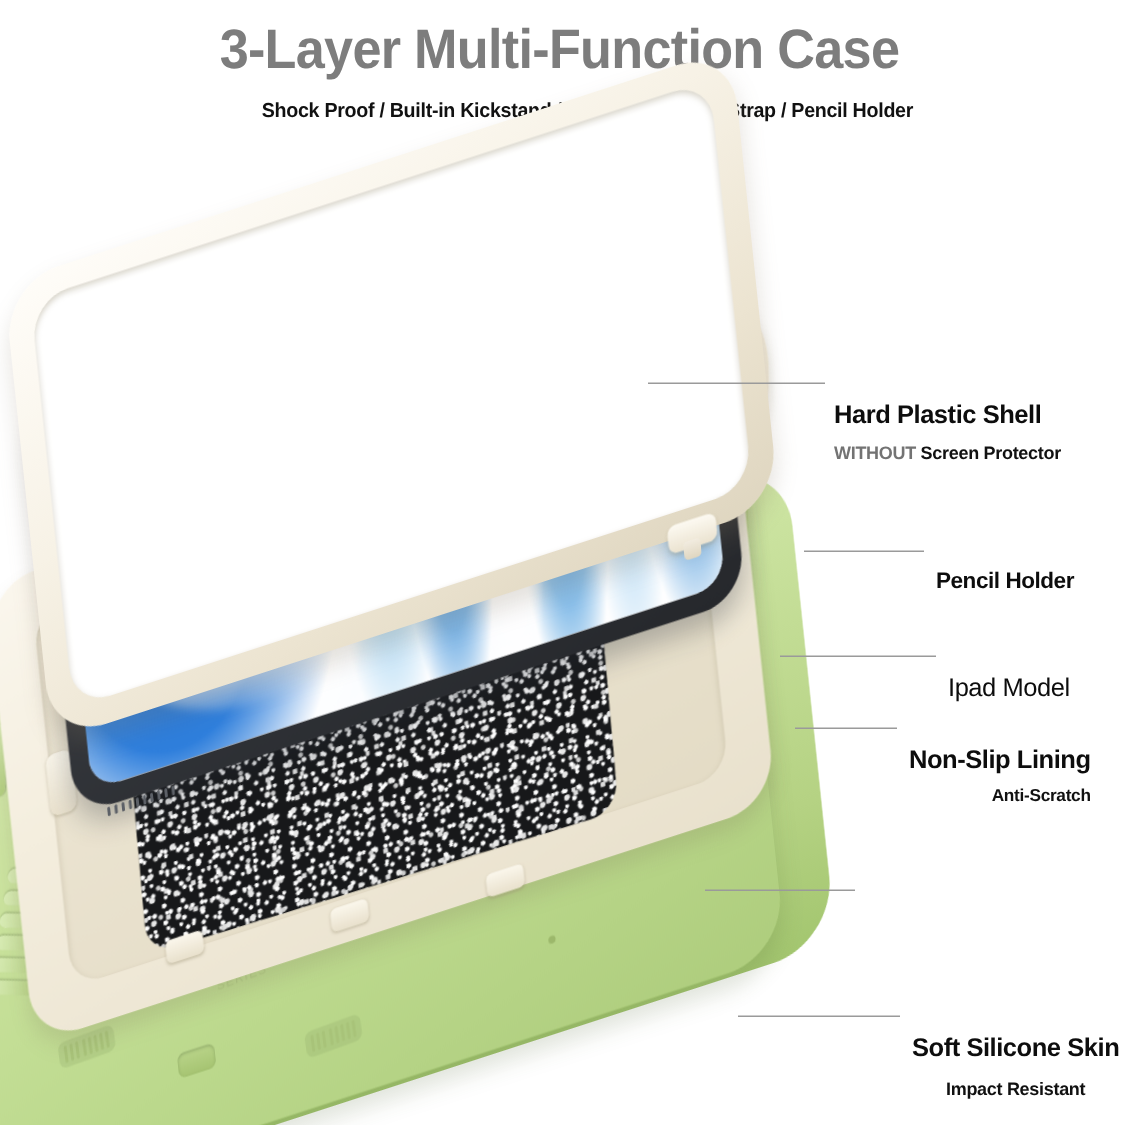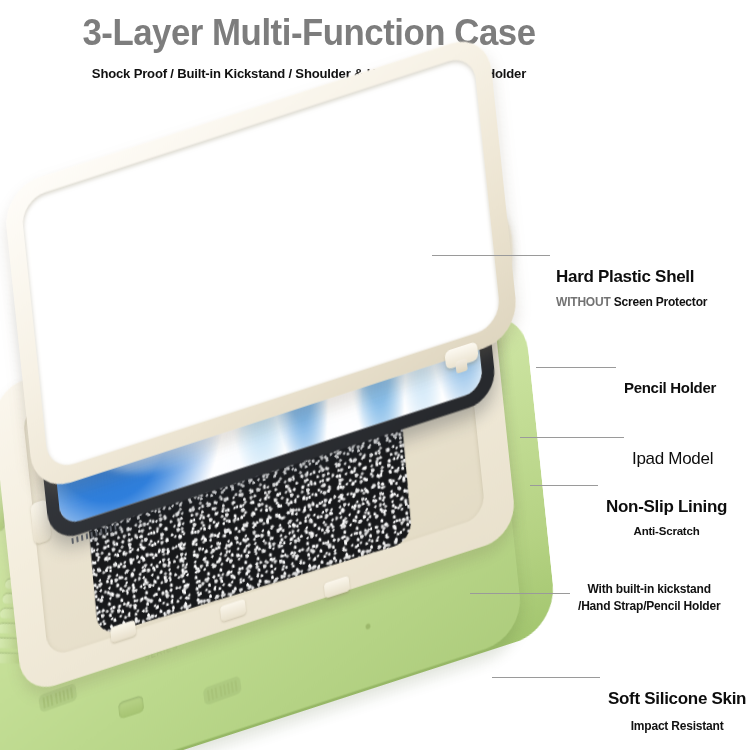--- a/index.html
+++ b/index.html
@@ -5,21 +5,21 @@
   * { margin:0; padding:0; box-sizing:border-box; }
   html,body { width:750px; height:750px; }
   body {
     background:#ffffff;
     font-family:"Liberation Sans", sans-serif;
     overflow:hidden;
     position:relative;
   }
 
   
-  #header { position:absolute; top:0; left:0; width:618px; height:95px; text-align:center; }
+  #header { position:absolute; top:0; left:0; width:618px; height:95px; text-align:right; }
   #title {
     font-size:37px; font-weight:bold; color:#7d7d7d;
     letter-spacing:-0.5px; line-height:1;
     padding-top:14px; transform:scaleX(0.94); transform-origin:center;
     white-space:nowrap;
   }
   #subtitle {
     font-size:13.5px; font-weight:bold; color:#111111;
     padding-top:15px; letter-spacing:-0.2px;
     transform:scaleX(0.97); transform-origin:center; white-space:nowrap;
@@ -284,21 +284,21 @@
   #co-pencil-holder      { left:624px; top:252px; }
   #co-pencil-holder .head{ font-size:15px; }
   #ld-pencil-holder      { left:536px; top:272px; width:80px; }
 
   #co-ipad-model      { left:632px; top:322px; }
   #co-ipad-model .head{ font-size:17px; font-weight:normal;text-align:center; }
   #ld-ipad-model      { left:520px; top:342px; width:104px; }
 
   #co-non-slip       { left:606px; top:370px; }
   #co-non-slip .head { font-size:17px; }
-  #co-non-slip .sub  { font-size:11.5px; margin-top:8px; text-align:center; }
+  #co-non-slip .sub  { font-size:11.5px; margin-top:8px; text-align:right; }
   #ld-non-slip       { left:530px; top:390px; width:68px; }
 
   #co-hard-pc      { left:578px; top:478px; }
   #co-hard-pc .head{ font-size:17px; }
   #co-hard-pc .sub { font-size:12px; margin-top:8px; text-align:center; line-height:1.45; }
   #ld-hard-pc      { left:470px; top:498px; width:100px; }
 
   #co-silicone      { left:608px; top:562px; }
   #co-silicone .head{ font-size:17px; }
   #co-silicone .sub { font-size:12px; margin-top:10px; text-align:center; }
@@ -428,24 +428,20 @@
   <div class="callout" id="co-ipad-model">
     <div class="head">Ipad Model</div>
   </div>
 
   <div class="callout" id="co-non-slip">
     <div class="head">Non-Slip Lining</div>
     <div class="sub">Anti-Scratch</div>
   </div>
 
   <div class="callout" id="co-hard-pc">
-    <div class="sub">
-      <div>With built-in kickstand</div>
-      <div>/Hand Strap/Pencil Holder</div>
-    </div>
   </div>
 
   <div class="callout" id="co-silicone">
     <div class="head">Soft Silicone Skin</div>
     <div class="sub">Impact Resistant</div>
   </div>
 
 </div>
 
 </body></html>

